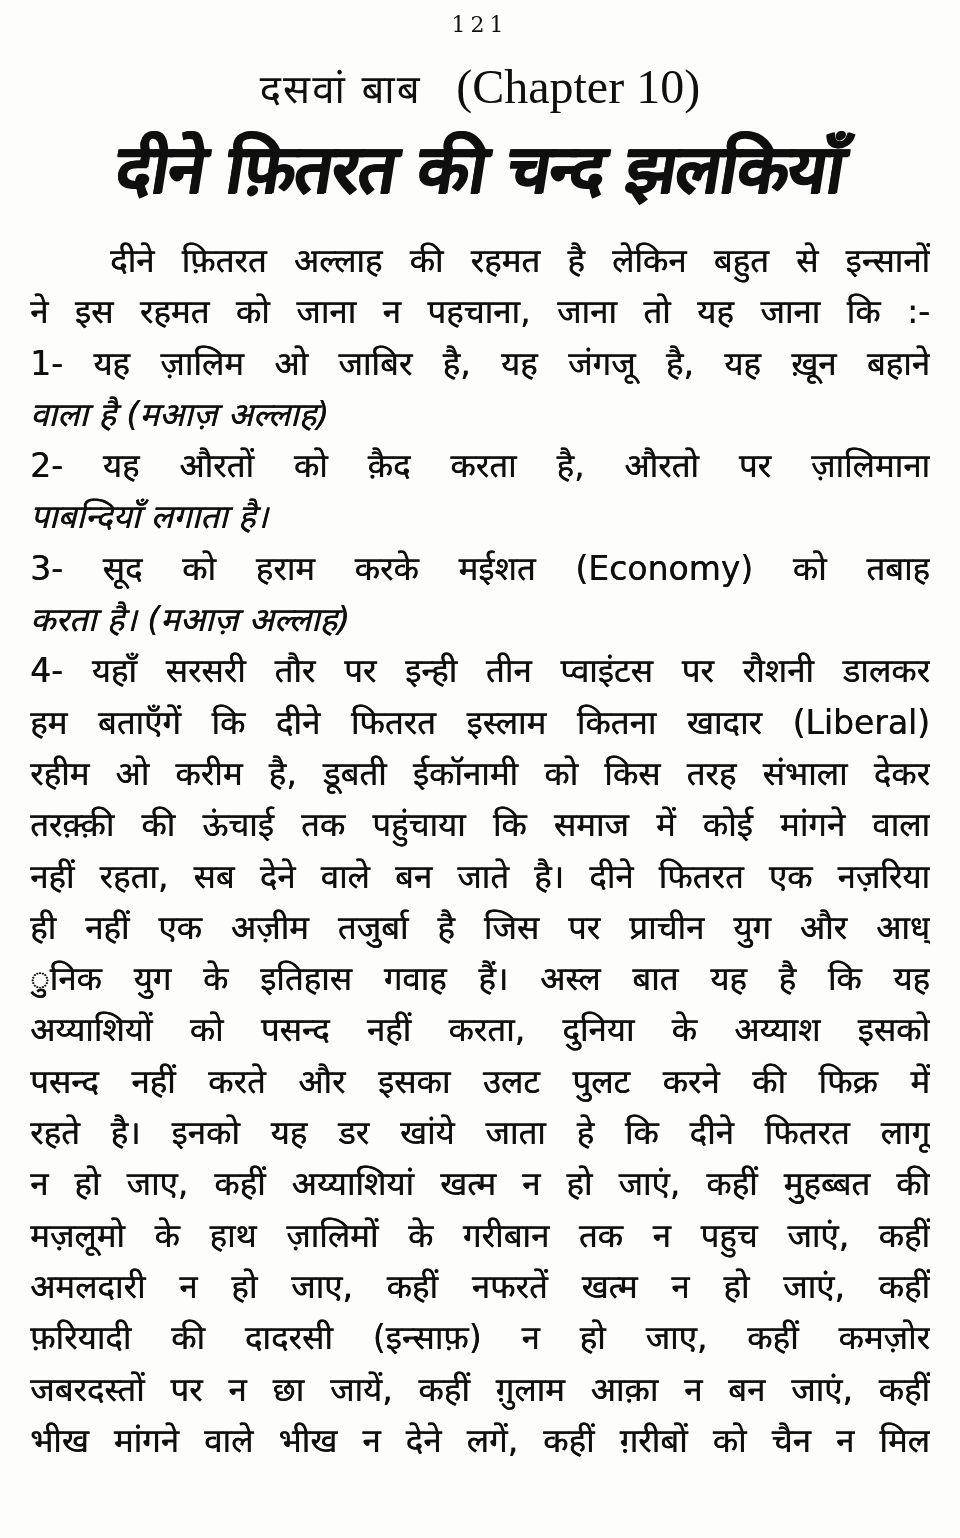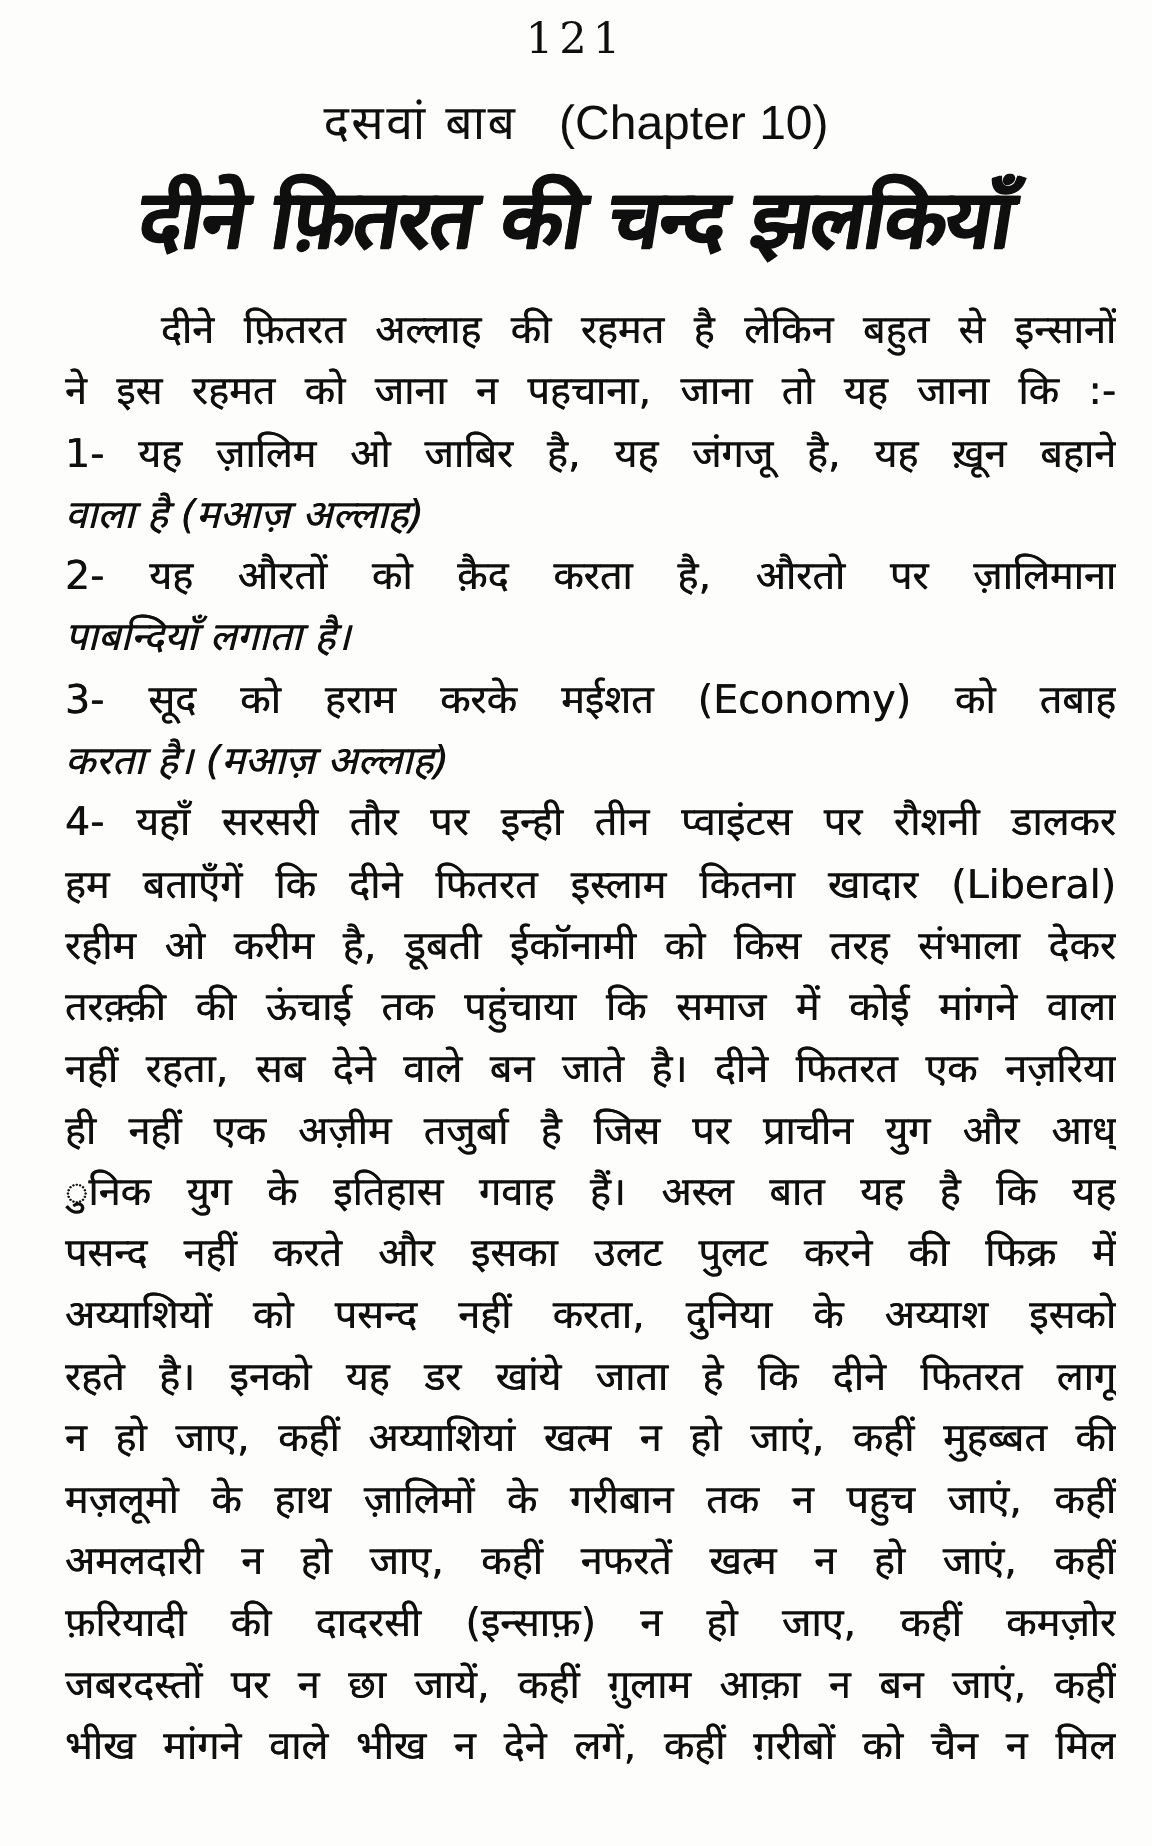--- a/index.html
+++ b/index.html
@@ -13,56 +13,55 @@
     height: 1538px;
     margin: 0 auto;
     background: #fdfdfb;
     color: #0f0f0f;
     font-family: "DejaVu Sans", sans-serif;
     overflow: hidden;
   }
   .page-number {
     padding-top: 12px;
     text-align: center;
-    font-size: 36px;
+    font-size: 22px;
     letter-spacing: 5px;
     font-family: "DejaVu Serif", serif;
   }
   .chapter-heading {
     margin-top: 24px;
     text-align: center;
     font-size: 40px;
     line-height: 52px;
     white-space: nowrap;
   }
   .chapter-heading .hindi {
     font-weight: 400;
     letter-spacing: 2px;
   }
   .chapter-heading .latin {
     font-weight: 400;
-    font-family: Liberation Sans, sans-serif;
-    font-size: 40px;
+    font-family: Liberation Serif, serif;
+    font-size: 48px;
     margin-left: 22px;
   }
   .main-title {
     margin-top: 2px;
     text-align: center;
     font-size: 67px;
     line-height: 104px;
     font-weight: 800;
     white-space: nowrap;
     letter-spacing: -1px;
     transform: skewX(-9deg);
     text-shadow: 1.4px 0 0 currentColor, 0 0.6px 0 currentColor;
   }
   .body-text {
     margin-top: 14px;
     padding: 0 30px;
-    margin-left: 24px;
   }
   .line {
     font-size: 33px;
     line-height: 51.3px;
     height: 51.3px;
     overflow: hidden;
     white-space: normal;
     text-shadow: 0.4px 0 0 currentColor;
   }
   .line.justify {
@@ -102,22 +101,22 @@
       <div class="line no-justify">पाबन्दियाँ लगाता है।</div>
       <div class="line justify">3- सूद को हराम करके मईशत (Economy) को तबाह</div>
       <div class="line no-justify">करता है। (मआज़ अल्लाह)</div>
       <div class="line justify">4- यहाँ सरसरी तौर पर इन्ही तीन प्वाइंटस पर रौशनी डालकर</div>
       <div class="line justify">हम बताएँगें कि दीने फितरत इस्लाम कितना खादार (Liberal)</div>
       <div class="line justify">रहीम ओ करीम है, डूबती ईकॉनामी को किस तरह संभाला देकर</div>
       <div class="line justify">तरक़्क़ी की ऊंचाई तक पहुंचाया कि समाज में कोई मांगने वाला</div>
       <div class="line justify">नहीं रहता, सब देने वाले बन जाते है। दीने फितरत एक नज़रिया</div>
       <div class="line justify">ही नहीं एक अज़ीम तजुर्बा है जिस पर प्राचीन युग और आध्</div>
       <div class="line justify">ुनिक युग के इतिहास गवाह हैं। अस्ल बात यह है कि यह</div>
+      <div class="line justify">अय्याशियों को पसन्द नहीं करता, दुनिया के अय्याश इसको</div>
       <div class="line justify">पसन्द नहीं करते और इसका उलट पुलट करने की फिक्र में</div>
-      <div class="line justify">अय्याशियों को पसन्द नहीं करता, दुनिया के अय्याश इसको</div>
       <div class="line justify">रहते है। इनको यह डर खांये जाता हे कि दीने फितरत लागू</div>
       <div class="line justify">न हो जाए, कहीं अय्याशियां खत्म न हो जाएं, कहीं मुहब्बत की</div>
       <div class="line justify">मज़लूमो के हाथ ज़ालिमों के गरीबान तक न पहुच जाएं, कहीं</div>
       <div class="line justify">अमलदारी न हो जाए, कहीं नफरतें खत्म न हो जाएं, कहीं</div>
       <div class="line justify">फ़रियादी की दादरसी (इन्साफ़) न हो जाए, कहीं कमज़ोर</div>
       <div class="line justify">जबरदस्तों पर न छा जायें, कहीं ग़ुलाम आक़ा न बन जाएं, कहीं</div>
       <div class="line justify">भीख मांगने वाले भीख न देने लगें, कहीं ग़रीबों को चैन न मिल</div>
     </div>
 
 </div>

